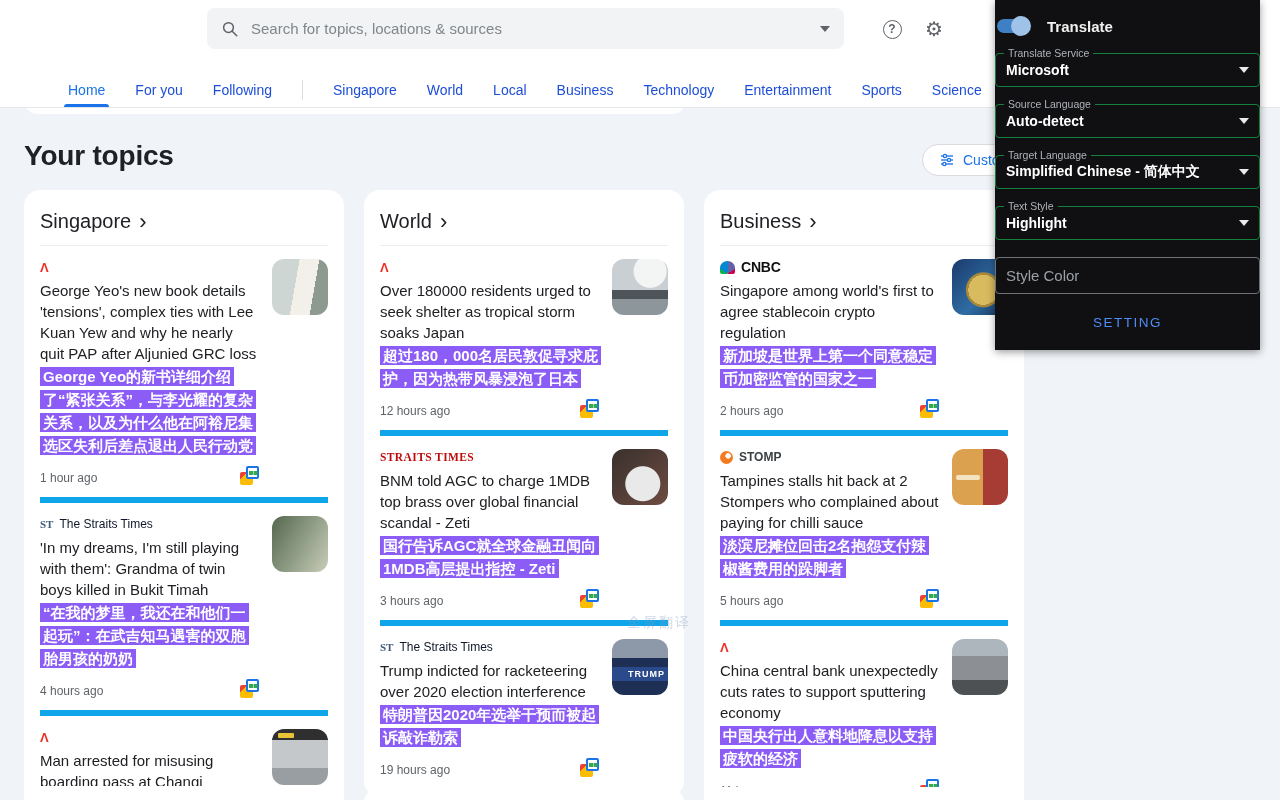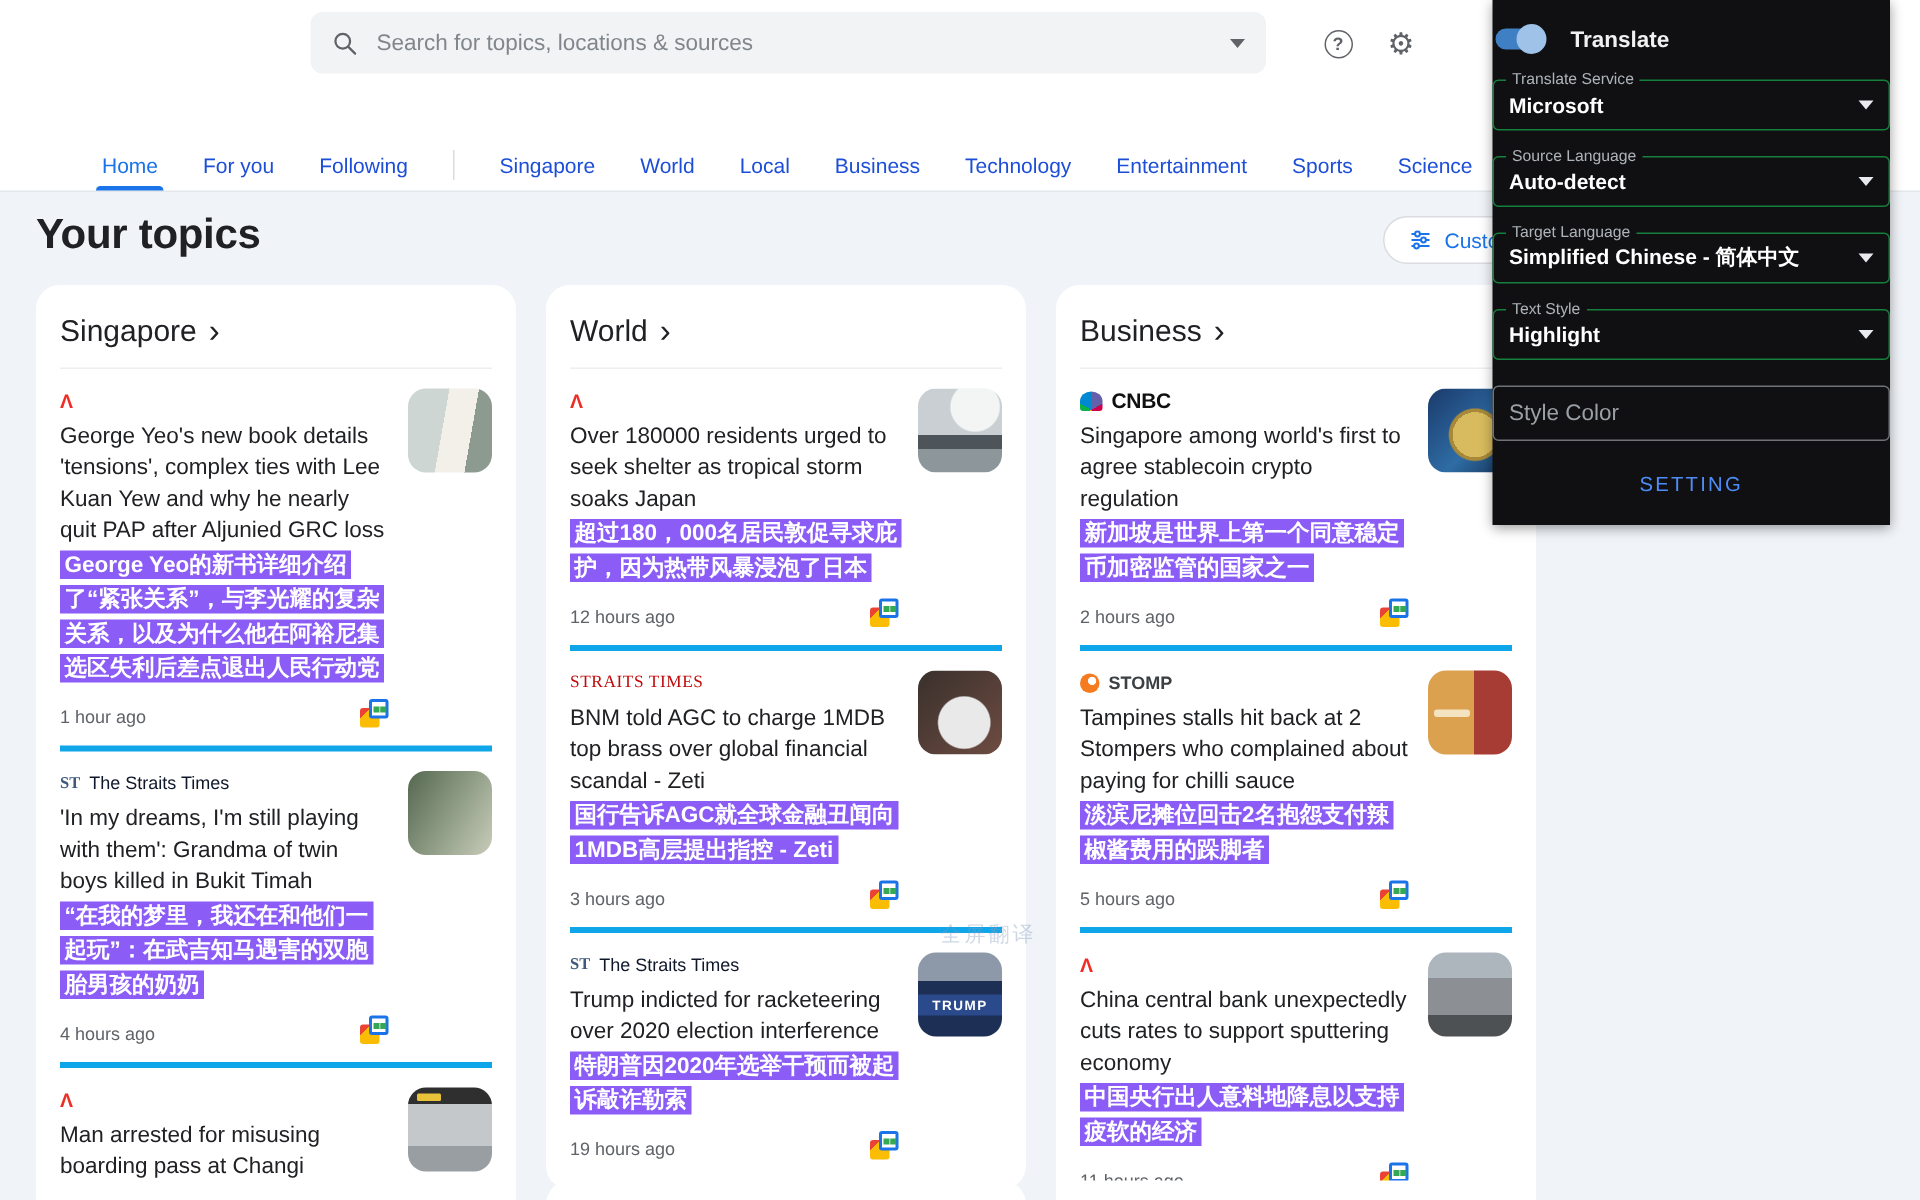--- a/index.html
+++ b/index.html
@@ -1,20 +1,20 @@
 <!DOCTYPE html>
 <html><head>
 <meta charset="utf-8">
 <style>
   *{box-sizing:border-box;margin:0;padding:0;}
   html,body{width:1280px;height:800px;overflow:hidden;}
   body{font-family:"Liberation Sans",sans-serif;background:#f0f4f8;position:relative;}
 
   
-  .header{position:absolute;left:0;top:0;width:1280px;height:128px;background:#fff;border-bottom:1px solid #e4e7ea;z-index:10;}
+  .header{position:absolute;left:0;top:0;width:1280px;height:108px;background:#fff;border-bottom:1px solid #e4e7ea;z-index:10;}
   .searchbox{position:absolute;left:207px;top:8px;width:637px;height:41px;background:#f1f3f4;border-radius:8px;display:flex;align-items:center;padding:0 14px;}
   .searchbox svg{flex:none;}
   .searchbox input{flex:1;border:none;outline:none;background:transparent;font-size:15px;color:#3c4043;margin-left:12px;font-family:"Liberation Sans",sans-serif;}
   .searchbox input::placeholder{color:#80868b;}
   .caret{width:0;height:0;border-left:5px solid transparent;border-right:5px solid transparent;border-top:6px solid #5f6368;cursor:pointer;}
   .hicon{position:absolute;top:18px;width:22px;height:22px;display:flex;align-items:center;justify-content:center;cursor:pointer;color:#5f6368;}
   .help{left:881px;}
   .help::before{content:"?";display:flex;align-items:center;justify-content:center;width:17px;height:17px;border:1.7px solid #5f6368;border-radius:50%;font-size:12px;font-weight:700;}
   .gear{left:923px;font-size:20px;}
   .gear::before{content:"⚙";}
@@ -33,31 +33,31 @@
 
   .card{position:absolute;top:90px;width:320px;background:#fff;border-radius:16px;padding:16px;}
   .card.c0{left:24px;}
   .card.c1{left:364px;}
   .card.c2{left:704px;}
   .card-head{display:flex;align-items:center;gap:8px;cursor:pointer;padding:4px 0 2px;}
   .card-head h2{font-size:20px;font-weight:500;color:#202124;}
   .chev::after{content:"›";font-size:22px;color:#202124;line-height:1;}
   .card-div{border-bottom:1px solid #eceef1;margin-top:10px;}
 
-  .article{display:flex;gap:12px;padding:13px 0 12px;border-bottom:4px solid #0ea5e9;}
+  .article{display:flex;gap:12px;padding:13px 0 12px;border-bottom:6px solid #0ea5e9;}
   .article.last{border-bottom:none;padding-bottom:4px;}
   .a-left{flex:1;min-width:0;}
   .src{display:flex;align-items:center;gap:6px;height:16px;margin-bottom:5px;}
   .src-icon{display:inline-flex;align-items:center;justify-content:center;}
   .ic-cna::before{content:"Λ";color:#ee2e24;font-weight:800;font-size:13px;}
   .ic-st::before{content:"ST";font-family:"Liberation Serif",serif;font-weight:700;font-size:11px;color:#3e5a7a;}
   .ic-cnbc{width:15px;height:13px;border-radius:50% 50% 2px 2px;background:conic-gradient(from 240deg at 50% 95%,#0db14b 0 60deg,#0089d0 0 120deg,#6460aa 0 180deg,#cc004c 0 240deg,#f37021 0 300deg,#fdb913 0 360deg);}
   .ic-stomp{width:13px;height:13px;border-radius:50%;background:radial-gradient(circle at 62% 38%,#fff 0 2.5px,#f47b20 3px);}
   .src-name{font-size:12px;color:#0f172a;font-weight:500;white-space:nowrap;}
-  .src-name.nst{font-family:"Liberation Serif",serif;color:#c00b0b;font-weight:400;font-size:11.5px;letter-spacing:.4px;}
+  .src-name.nst{font-family:"Liberation Serif",serif;color:#c00b0b;font-weight:700;font-size:11.5px;letter-spacing:.4px;}
   .src-name.cnbc{font-weight:800;font-size:14px;color:#101010;letter-spacing:-.2px;}
   .src-name.stomp{font-weight:700;color:#3c4043;}
   .headline{font-size:15px;line-height:21px;font-weight:400;color:#202124;cursor:pointer;}
   .trans{margin-top:1px;}
   .hl{background:#8b5cf6;color:#fff;font-weight:700;font-size:15px;line-height:23px;padding:1px 3px;-webkit-box-decoration-break:clone;box-decoration-break:clone;}
   .meta{display:flex;align-items:flex-end;justify-content:space-between;margin-top:8px;}
   .time{font-size:12px;color:#5f6368;}
 
   .t-icon{position:relative;width:20px;height:20px;flex:none;cursor:pointer;}
   .t-icon .tb{position:absolute;left:0;bottom:0;width:13px;height:13px;border-radius:2px;background:linear-gradient(135deg,#ea4335 0 28%,#fbbc04 28%);}
@@ -65,21 +65,21 @@
   .t-icon .tf::after{content:"";position:absolute;left:1px;top:2.5px;width:3.5px;height:4px;background:#34a853;box-shadow:4.5px 0 0 #34a853;}
 
   .thumb{flex:none;width:56px;height:56px;border-radius:12px;position:relative;overflow:hidden;}
   .th-yeo{background:linear-gradient(100deg,#cdd6d2 0 42%,#f3f0ea 42% 72%,#8d9a90 72%);}
   .th-twins{background:linear-gradient(120deg,#55674f,#93a089 55%,#c8ccb8);}
   .th-changi{background:linear-gradient(180deg,#2f2f2f 0 20%,#c5c8cb 20% 70%,#999ea2 70%);}
   .th-changi::after{content:"";position:absolute;left:6px;top:4px;width:16px;height:5px;background:#e8c33a;border-radius:1px;}
   .th-storm{background:radial-gradient(circle at 68% 22%,#f3f5f5 0 16px,transparent 17px),linear-gradient(180deg,#c9cfd3 0 55%,#4d555b 55% 72%,#8d969b 72%);}
   .th-zeti{background:radial-gradient(circle at 55% 62%,#e9e9e9 0 17px,transparent 18px),linear-gradient(135deg,#39302c,#6e4c42);}
   .th-trump{background:linear-gradient(180deg,#8d99a9 0 34%,#1d2f55 34%);}
-  .trump-label{position:absolute;left:0;right:0;bottom:14px;text-align:center;color:#fff;font-size:9px;font-weight:800;letter-spacing:1px;background:#2b4a8b;padding:2px 4px;}
+  .trump-label{position:absolute;left:0;right:0;bottom:14px;text-align:left;color:#fff;font-size:9px;font-weight:800;letter-spacing:1px;background:#2b4a8b;padding:2px 16px;}
   .th-coin{background:radial-gradient(circle at 56% 55%,#d8bb5e 0 15px,#a8893a 15px 17px,transparent 18px),linear-gradient(135deg,#1b3a6b,#2e6da4 60%,#173258);}
   .th-food{background:linear-gradient(90deg,#dca14f 0 55%,#a63c33 55%);}
   .th-food::after{content:"";position:absolute;left:4px;top:26px;width:24px;height:5px;background:#f3e3c0;border-radius:2px;}
   .th-pboc{background:linear-gradient(180deg,#aeb6bd 0 30%,#8c8f93 30% 74%,#4e5154 74%);}
 
   .partial-bot{position:absolute;top:686px;width:320px;height:16px;background:#fff;border-radius:16px 16px 0 0;}
   .pb0{left:24px;}
   .pb1{left:364px;top:687px;}
   .pb2{left:704px;top:687px;}
 

